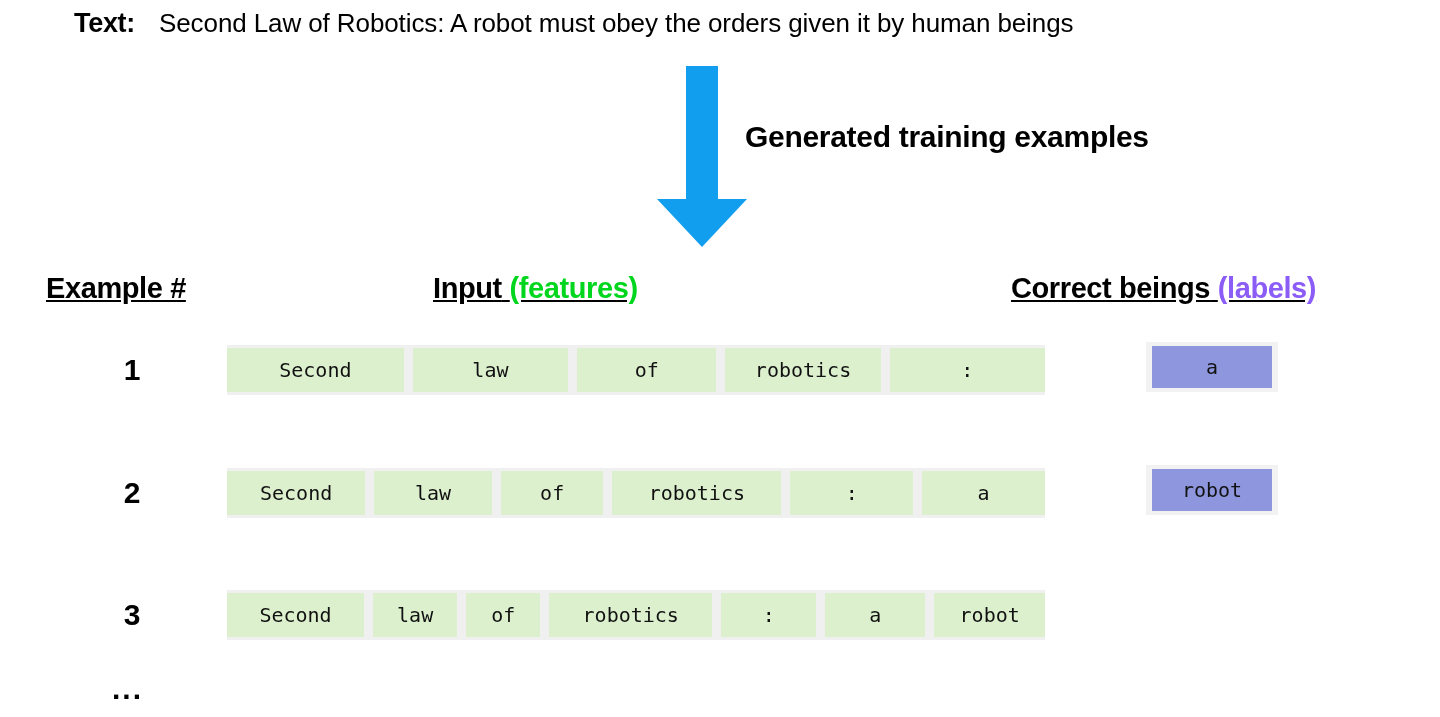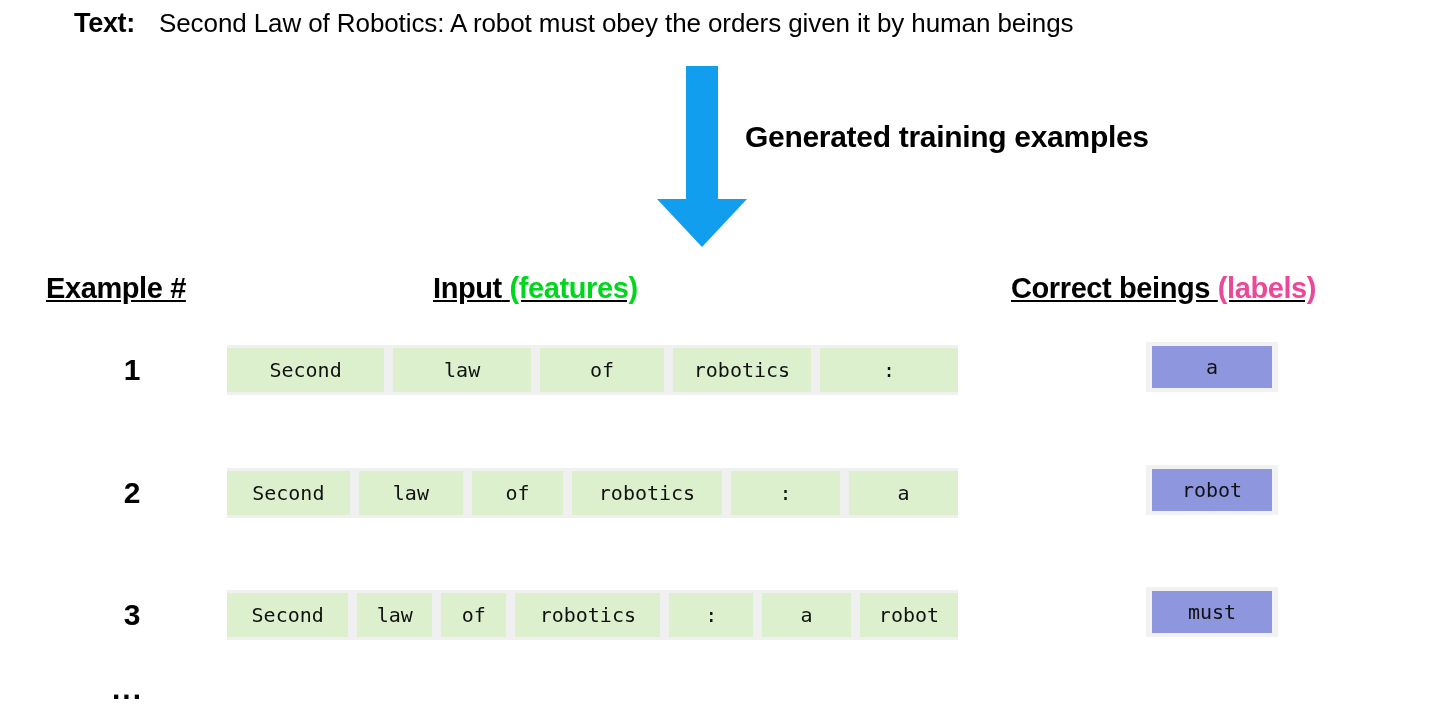--- a/index.html
+++ b/index.html
@@ -64,21 +64,21 @@
     font-size: 29px;
     font-weight: bold;
     letter-spacing: -0.4px;
     white-space: nowrap;
     text-decoration: underline;
   }
   #header-example  { left: 46px;   top: 272px; }
   #header-input    { left: 433px;  top: 272px; }
   #header-output   { left: 1011px; top: 272px; }
   .accent-features { color: #00d61d; }
-  .accent-labels   { color: #ec4899; }
+  .accent-labels   { color: #8b5cf6; }
 
   
   .example-row {
     position: absolute;
     left: 0;
     width: 1440px;
     height: 56px;
   }
   #row-0 { top: 342px; }
   #row-1 { top: 465px; }
@@ -94,21 +94,21 @@
     align-items: center;
     justify-content: center;
     font-size: 30px;
     font-weight: bold;
   }
 
   .token-strip {
     position: absolute;
     left: 227px;
     top: 3px;
-    width: 731px;
+    width: 818px;
     height: 50px;
     background: #f0f0f0;
     display: flex;
     align-items: stretch;
     gap: 9px;
     padding: 0;
     box-sizing: border-box;
     justify-content: space-between;
   }
   .token-cell {
@@ -223,18 +223,15 @@
   <div class="row-number">3</div>
   <div class="token-strip">
       <div class="token-cell" style="flex: 1.3 1 0px;">Second</div>
       <div class="token-cell" style="flex: 0.8 1 0px;">law</div>
       <div class="token-cell" style="flex: 0.7 1 0px;">of</div>
       <div class="token-cell" style="flex: 1.55 1 0px;">robotics</div>
       <div class="token-cell" style="flex: 0.9 1 0px;">:</div>
       <div class="token-cell" style="flex: 0.95 1 0px;">a</div>
       <div class="token-cell" style="flex: 1.05 1 0px;">robot</div>
     </div>
-  <div class="label-box-outer">
-    <div class="label-box">must</div>
-  </div>
 </div>
 
 <div id="ellipsis">...</div>
 
 </body></html>

